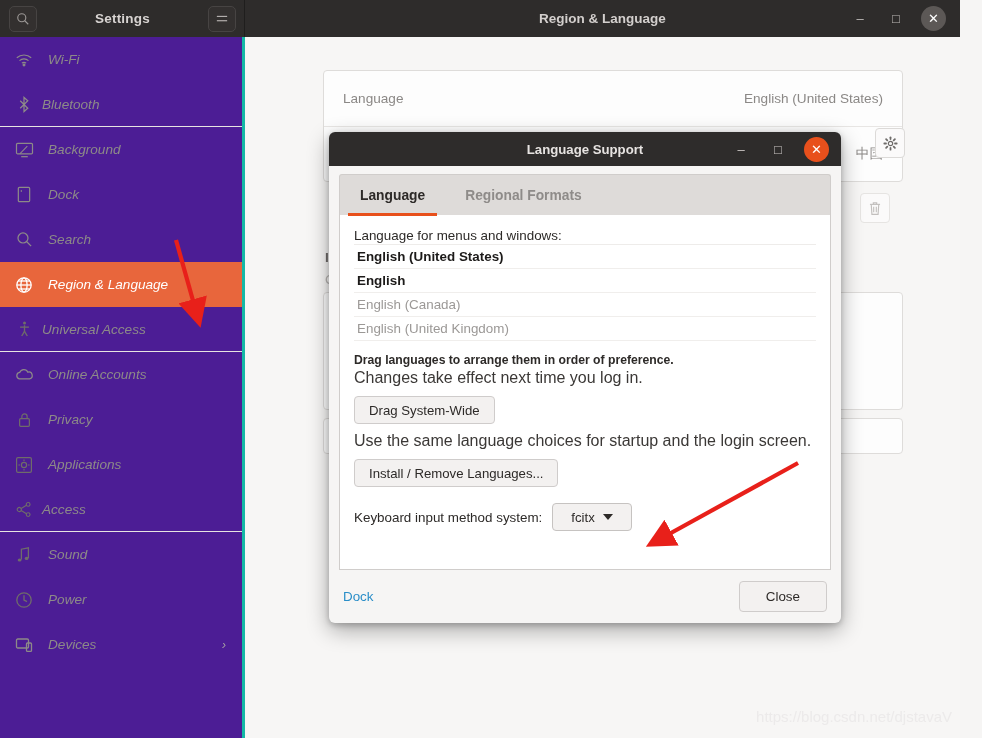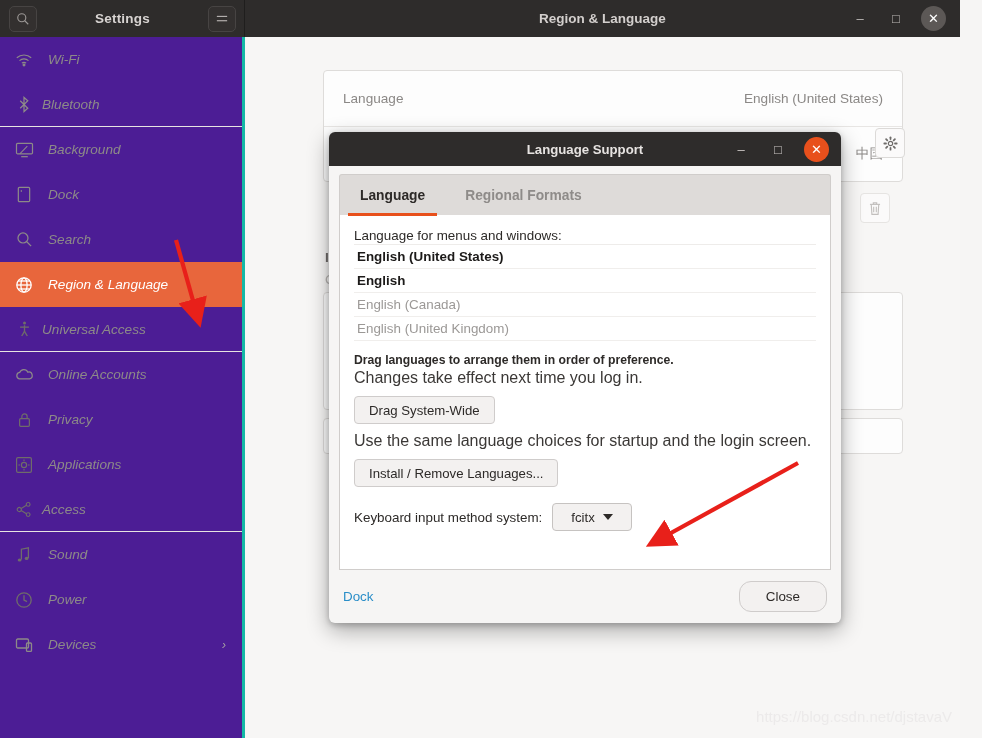--- a/index.html
+++ b/index.html
@@ -193,21 +193,21 @@
 
   .dlg-footer {
     height: 53px; flex: 0 0 53px;
     display: flex; align-items: center;
     padding: 0 14px;
   }
   .link { color: #2a8ec8; font-size: 13.4px; }
   .close-btn {
     margin-left: auto;
     height: 31px; padding: 0 26px;
-    background: #f3f1f0; border: 1px solid #cfcccb; border-radius: 12px;
+    background: #f3f1f0; border: 1px solid #cfcccb; border-radius: 4px;
     font-size: 13.4px; color: #2d2a28;
     display: flex; align-items: center; justify-content: center;
   }
 
   
   .arrows { position: absolute; inset: 0; pointer-events: none; }
 
   .watermark {
     position: absolute; right: 8px; bottom: 13px;
     color: #eceaea; font-size: 15px;

